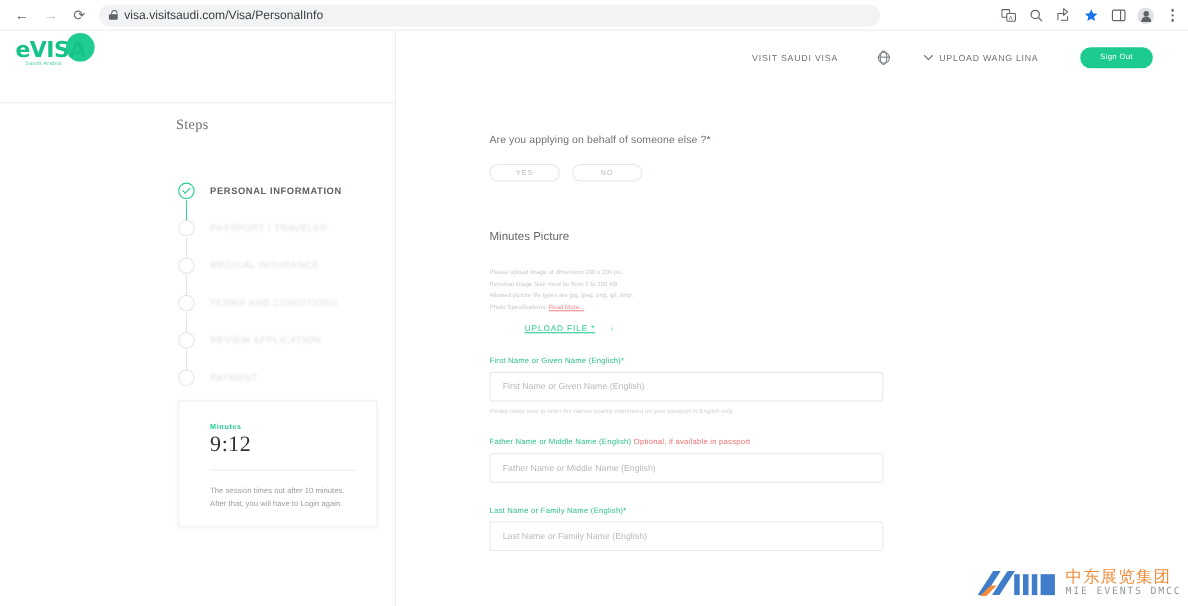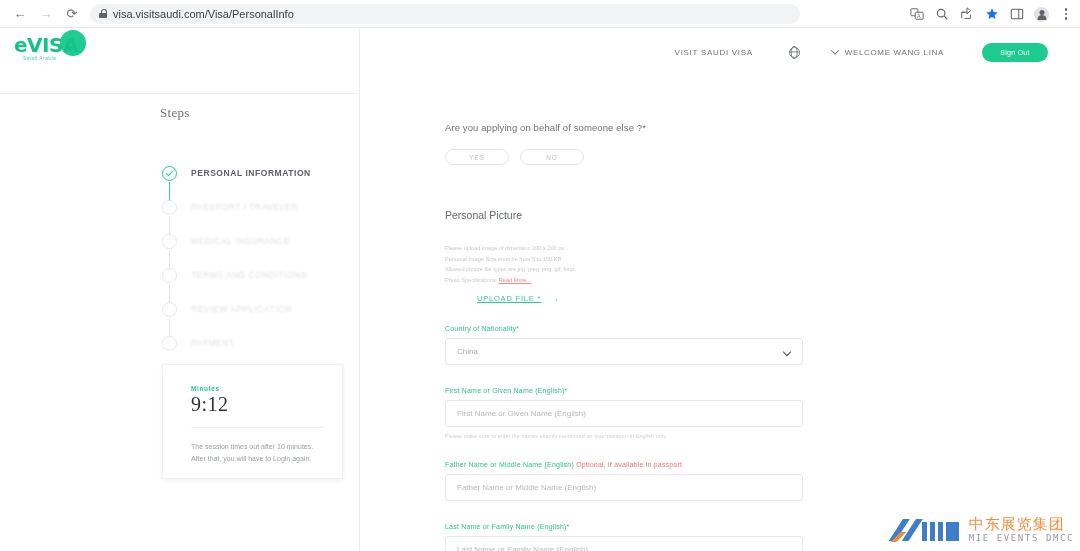--- a/index.html
+++ b/index.html
@@ -468,58 +468,49 @@
     </div>
   </div>
 
   <div class="main">
 
     <div class="top-header">
       <span class="hdr-link">VISIT SAUDI VISA</span>
       <span class="globe-ico"></span>
       <span class="welcome-wrap">
         <span class="chevron-d"></span>
-        <span class="welcome-txt">WELCOME WANG LINA</span>
+        <span class="welcome-txt">UPLOAD WANG LINA</span>
       </span>
       <button class="signout-btn">Sign Out</button>
     </div>
 
     <div class="form-area">
 
       <div class="q-label">Are you applying on behalf of someone else ?*</div>
       <div class="yn-row">
         <div class="yn-btn">YES</div>
         <div class="yn-btn">NO</div>
       </div>
 
-      <div class="section-title">Personal Picture</div>
+      <div class="section-title">Minutes Picture</div>
 
       <div class="pic-notes">
         <div>Please upload image of dimension 200 x 200 px.</div>
         <div>Personal image Size must be from 5 to 150 KB.</div>
         <div>Allowed picture file types are jpg, jpeg, png, gif, bmp.</div>
         <div>
           <span>Photo Specifications: </span><span class="readmore">Read More...</span>
         </div>
       </div>
 
       <div class="upload-row">
         <span class="upload-link">UPLOAD FILE *</span>
         <span class="upload-arrow">›</span>
       </div>
 
-      <div class="field">
-        <div class="field-label">Country of Nationality*</div>
-        <div class="ctrl">
-          <select>
-            <option>China</option>
-          </select>
-          <span class="sel-chevron"></span>
-        </div>
-      </div>
 
       <div class="field">
         <div class="field-label">First Name or Given Name (English)*</div>
         <div class="ctrl">
           <input type="text" placeholder="First Name or Given Name (English)" style="">
         </div>
         <div class="field-help">Please make sure to enter the names exactly mentioned on your passport in English only.</div>
       </div>
 
       <div class="field">

